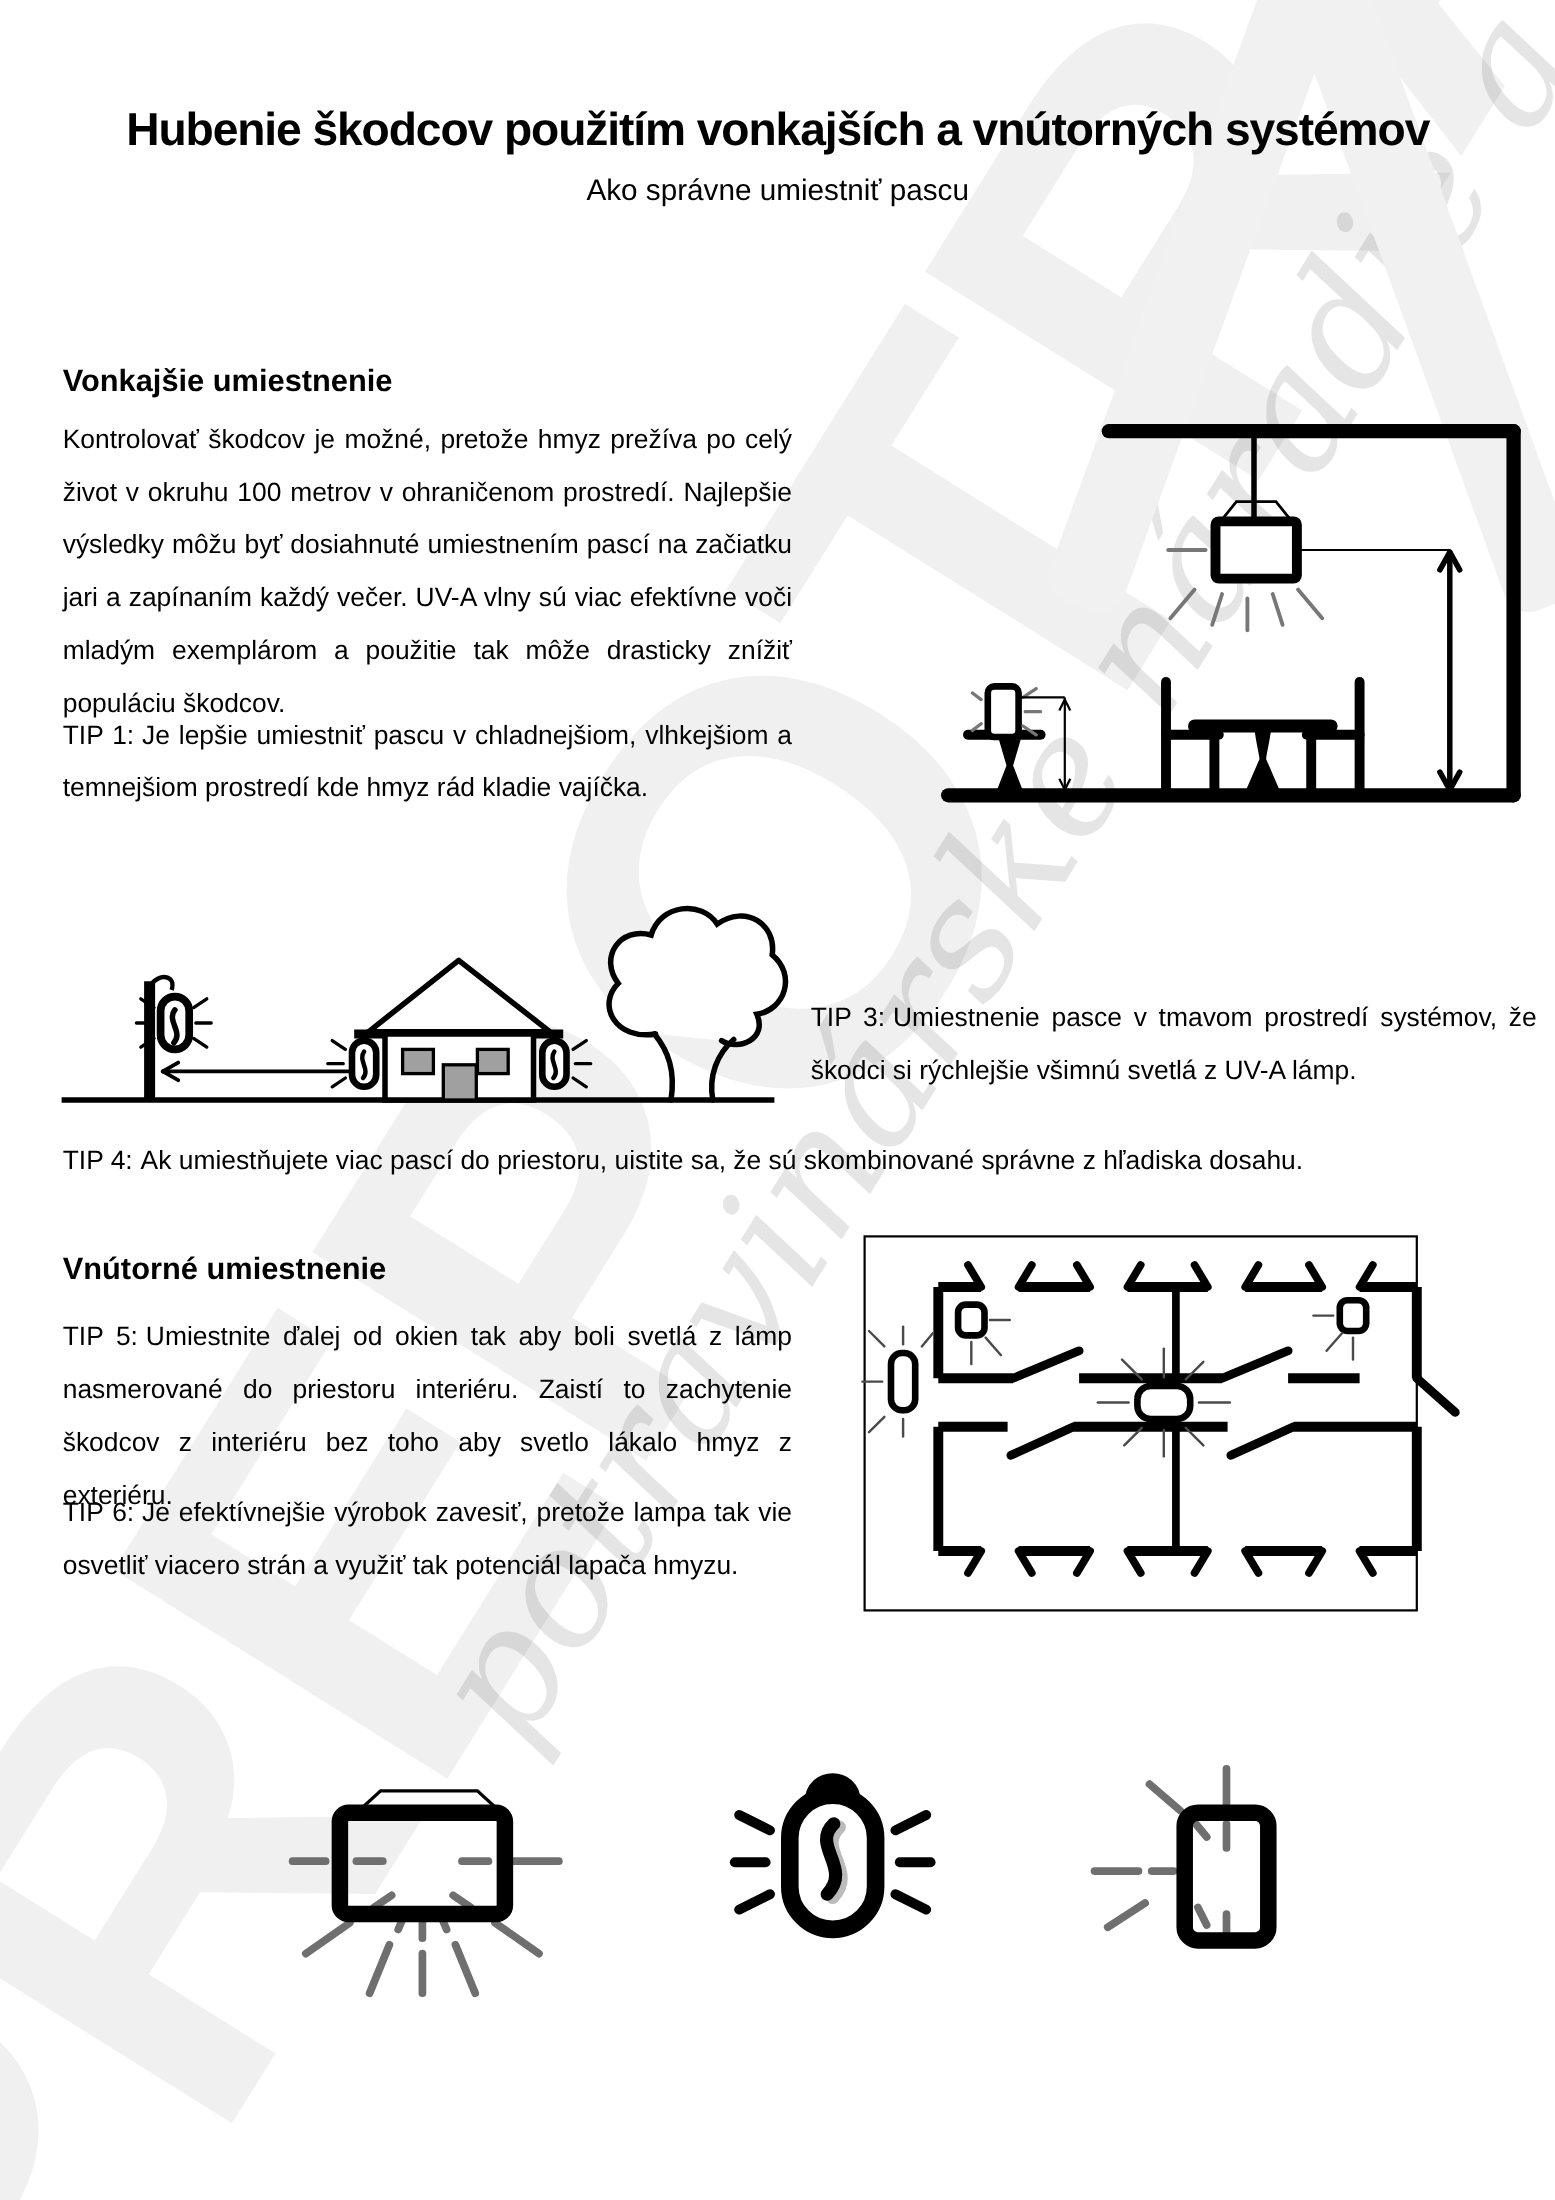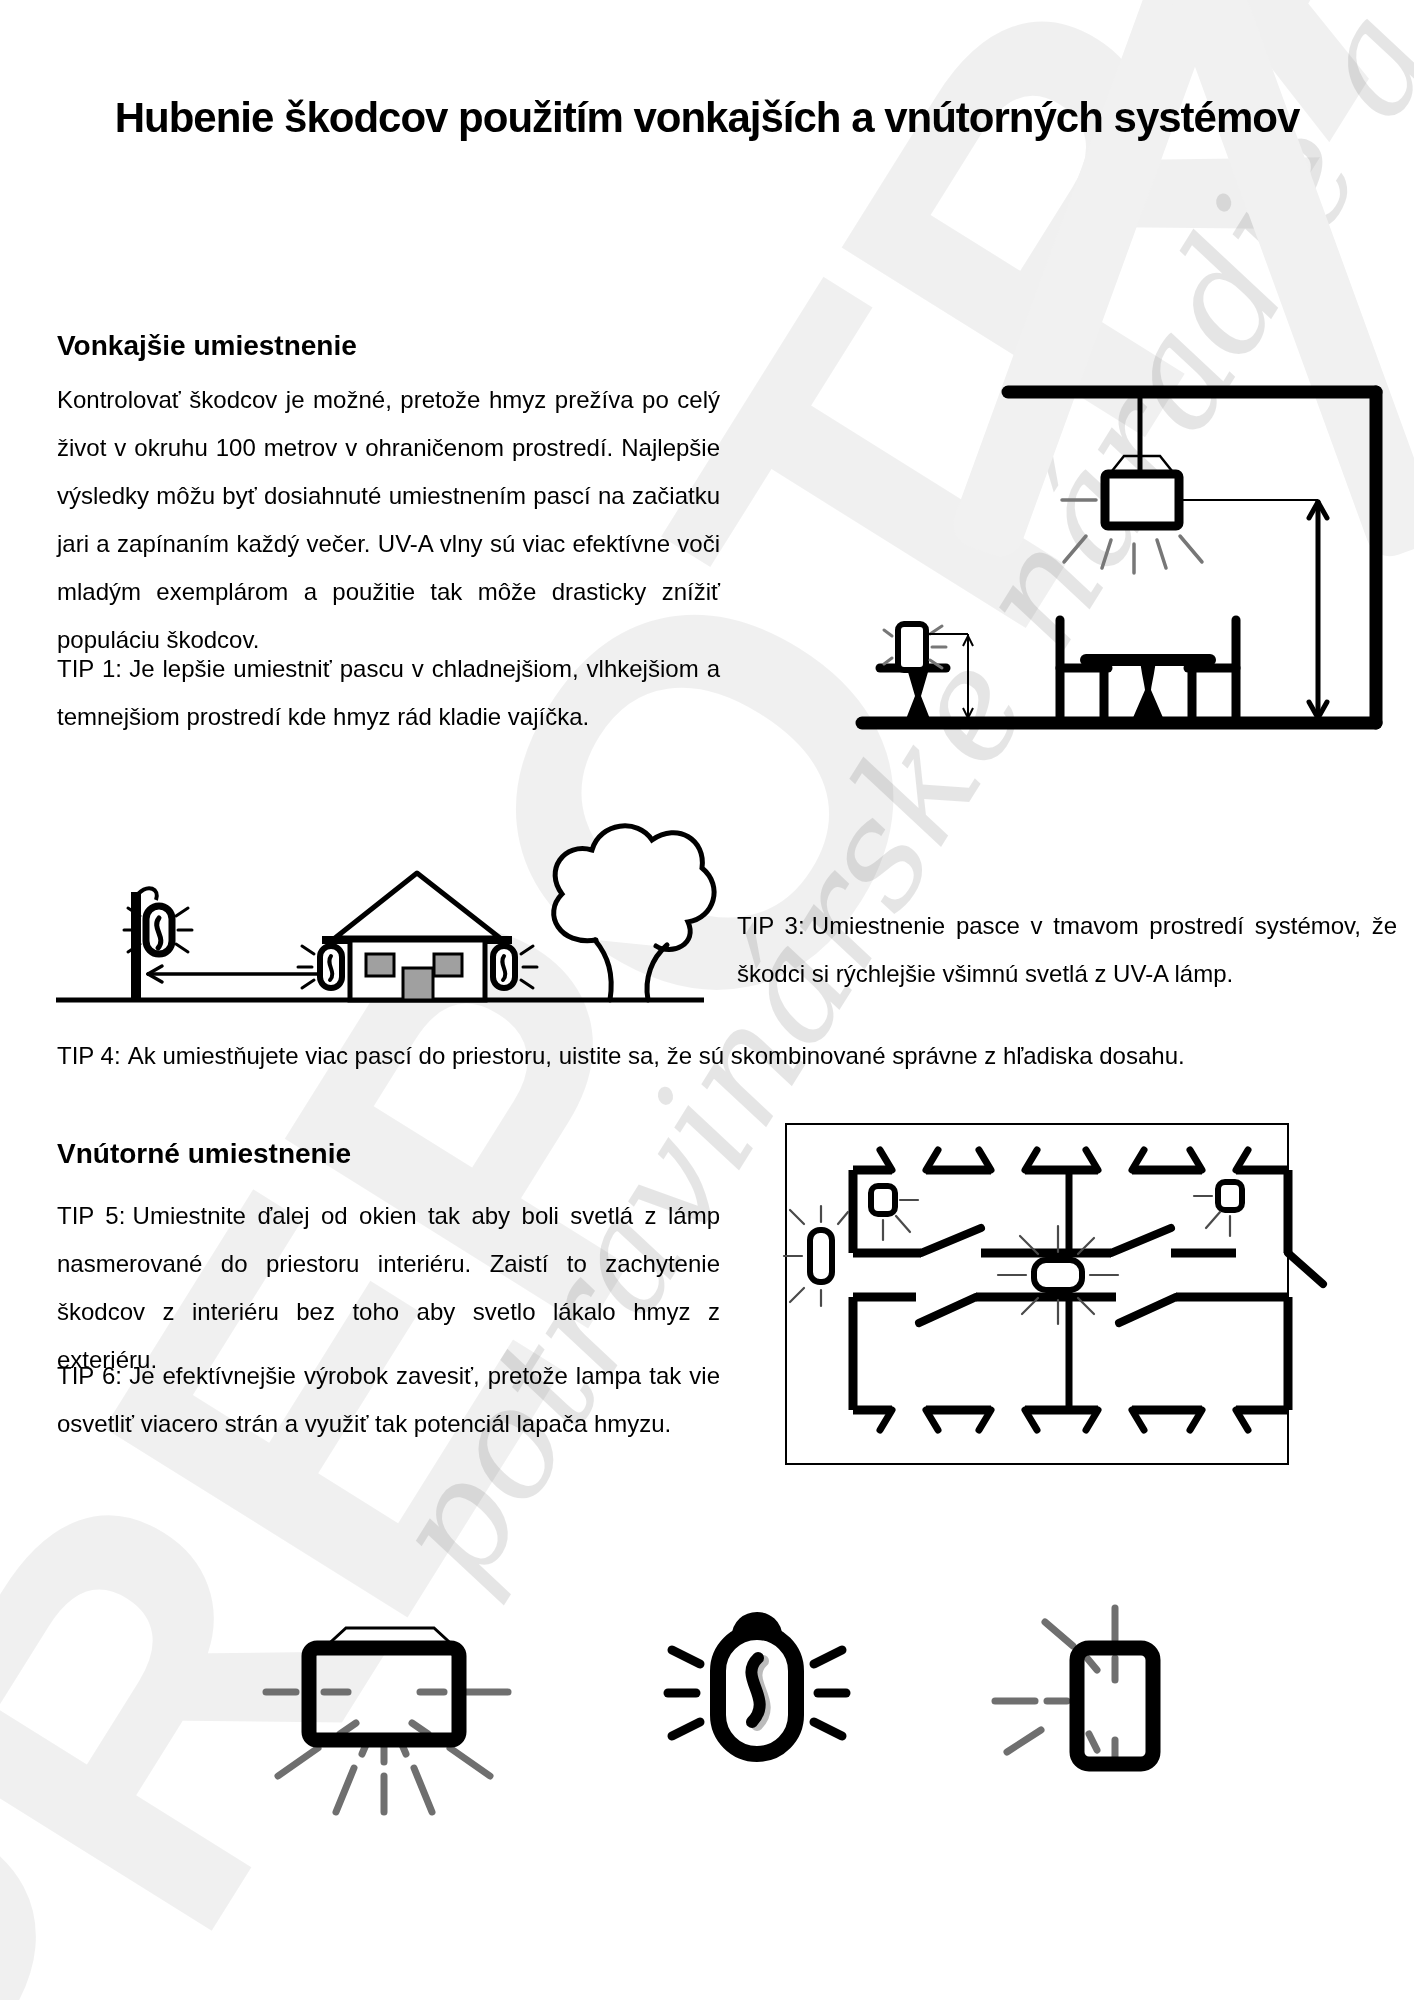--- a/index.html
+++ b/index.html
@@ -46,20 +46,21 @@
 <div class="page">
 
   <div class="wm wm-big">PREPOTRAVINAROV</div>
   <div class="wm wm-script">potravinárske náradie a doplnky</div>
   <div class="wm-corner">
     <div class="b b1"></div>
       <div class="b b2"></div>
   </div>
 
   <h1>Hubenie škodcov použitím vonkajších a vnútorných systémov</h1>
+  <h2>Ako správne umiestniť pascu</h2>
 
   <h3 class="h-outdoor">Vonkajšie umiestnenie</h3>
   <p class="intro">Kontrolovať škodcov je možné, pretože hmyz prežíva po celý život v okruhu 100 metrov v ohraničenom prostredí. Najlepšie výsledky môžu byť dosiahnuté umiestnením pascí na začiatku jari a zapínaním každý večer. UV-A vlny sú viac efektívne voči mladým exemplárom a použitie tak môže drasticky znížiť populáciu škodcov.</p>
 
   <p class="tip1">
     <b class="tip-label">TIP 1:</b><span>Je lepšie umiestniť pascu v chladnejšiom, vlhkejšiom a temnejšiom prostredí kde hmyz rád kladie vajíčka.</span>
   </p>
   <p class="tip3">
     <b class="tip-label">TIP 3:</b><span>Umiestnenie pasce v tmavom prostredí systémov, že škodci si rýchlejšie všimnú svetlá z UV-A lámp.</span>
   </p>

